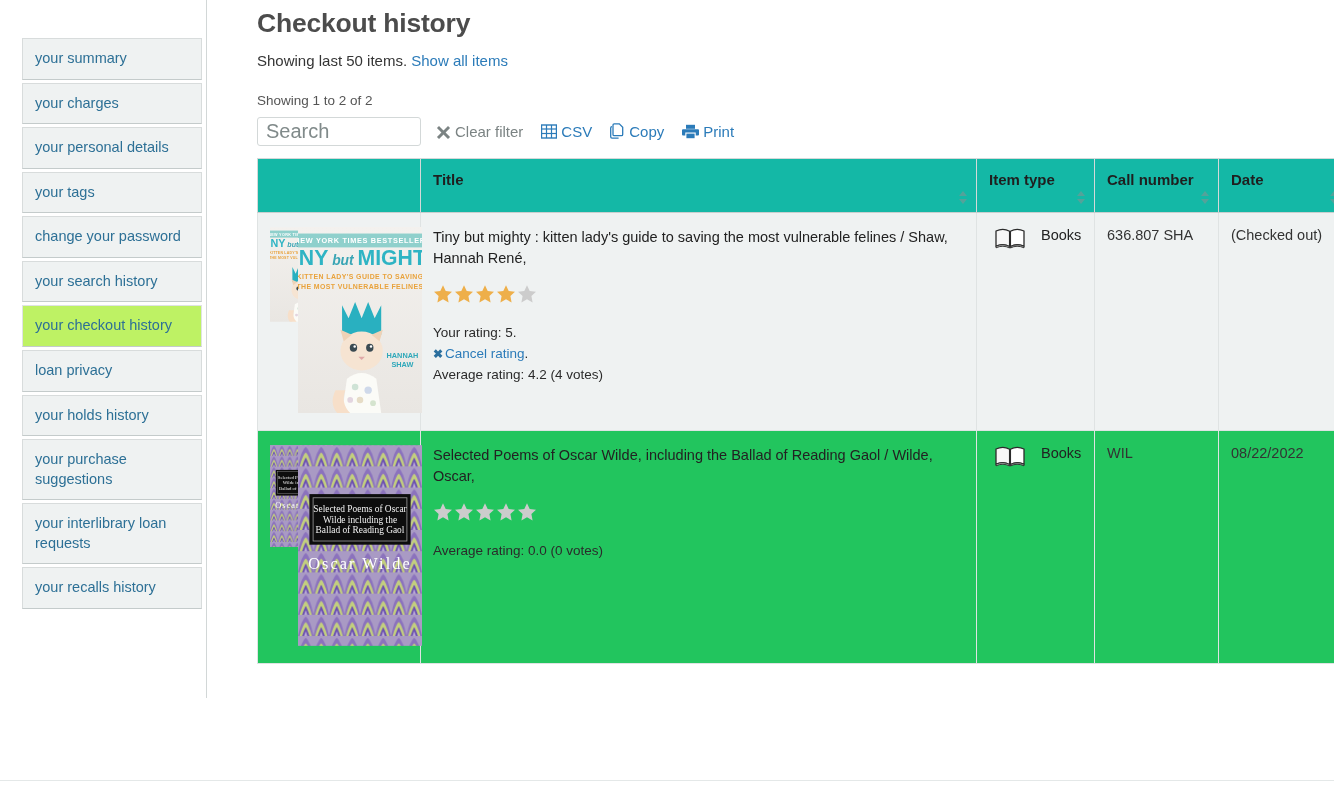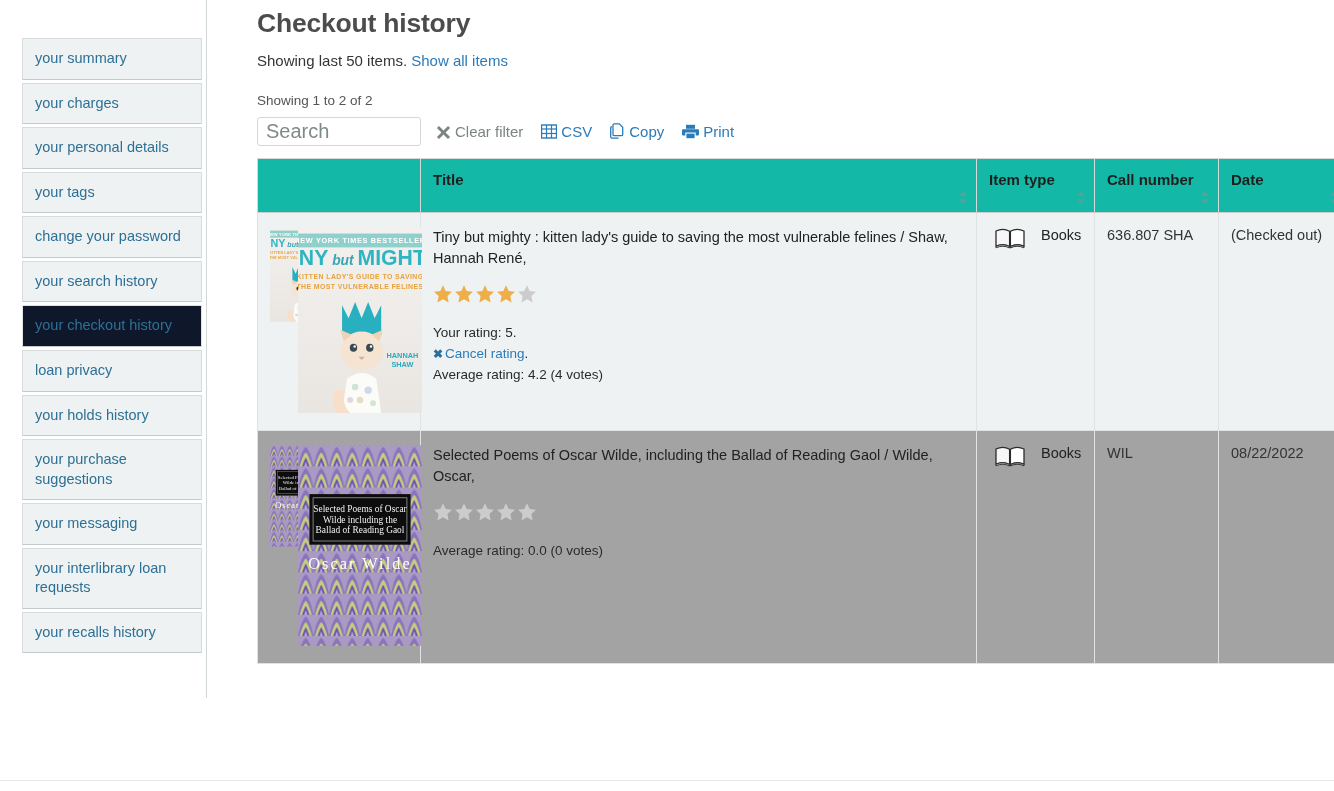--- a/index.html
+++ b/index.html
@@ -51,21 +51,21 @@
     border-bottom: 1px solid #c4cbcb;
     margin-bottom: 3px;
     padding: 10px 12px;
     line-height: 1.35;
     color: #2d7096;
     cursor: pointer;
     font-size: 14.5px;
     text-decoration: none;
   }
   .sidebar-item.active {
-    background: #0f172a;
+    background: #bef264;
     border-color: #dfe3e3;
     border-bottom-color: #c4cbcb;
     color: #2d7096;
   }
 
   
   .main {
     flex: 1 1 auto;
     padding: 0 10px 0 8px;
     position: relative;
@@ -171,21 +171,21 @@
   }
   .sort-arrows i.up { border-bottom: 5px solid #8a9191; margin-bottom: 3px; }
   .sort-arrows i.dn { border-top: 5px solid #8a9191; }
 
   table.dt td {
     border: 1px solid #dfe3e3;
     vertical-align: top;
     padding: 14px 12px;
   }
   tr.row-odd td { background: #eff2f2; }
-  tr.row-even td { background: #a3a3a3; }
+  tr.row-even td { background: #22c55e; }
 
   .col-cover { width: 163px; }
   .col-title { width: 556px; }
   .col-itemtype { width: 118px; }
   .col-callnum { width: 124px; }
   .col-date { width: 129px; }
 
   td.cover-cell { padding: 8px 10px 10px 10px; }
 
   .title-text { line-height: 1.42; color: #222; }
@@ -251,23 +251,20 @@
           <a class="sidebar-item active" href="#">your checkout history</a>
         </li>
         <li>
           <a class="sidebar-item" href="#">loan privacy</a>
         </li>
         <li>
           <a class="sidebar-item" href="#">your holds history</a>
         </li>
         <li>
           <a class="sidebar-item" href="#">your purchase suggestions</a>
-        </li>
-        <li>
-          <a class="sidebar-item" href="#">your messaging</a>
         </li>
         <li>
           <a class="sidebar-item" href="#">your interlibrary loan requests</a>
         </li>
         <li>
           <a class="sidebar-item" href="#">your recalls history</a>
         </li>
       </ul>
   </nav>
 

